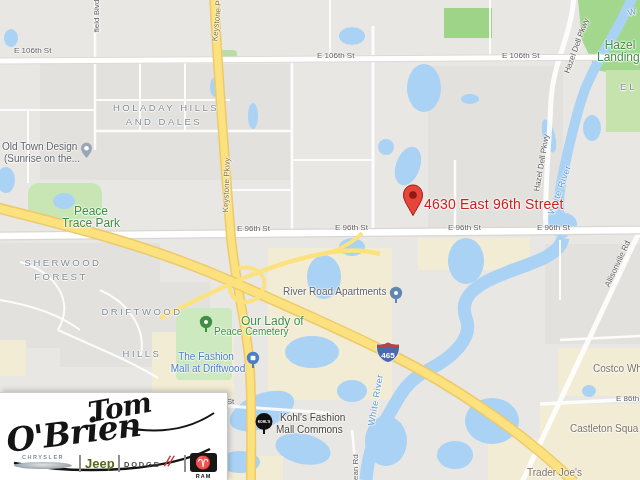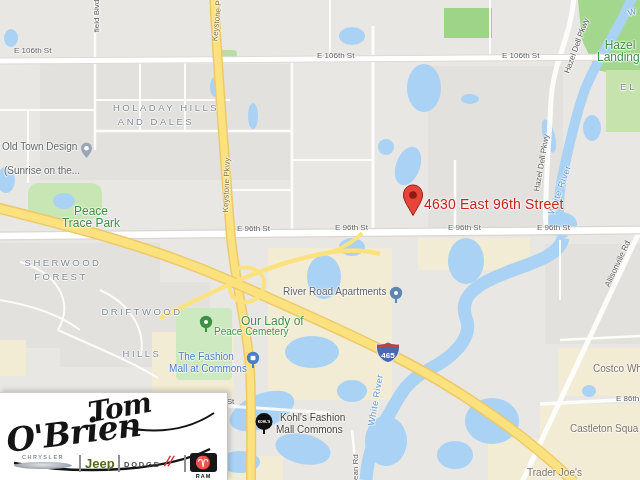--- a/index.html
+++ b/index.html
@@ -169,39 +169,39 @@
   <div class="lbl ctr road-amber" style="left:227px;top:185px;transform:translate(-50%,-50%) rotate(-88deg);">Keystone Pkwy</div>
   <div class="lbl ctr" style="left:577px;top:46px;transform:translate(-50%,-50%) rotate(-70deg);">Hazel Dell Pkwy</div>
   <div class="lbl ctr" style="left:542px;top:163px;transform:translate(-50%,-50%) rotate(-80deg);">Hazel Dell Pkwy</div>
   <div class="lbl ctr" style="left:618px;top:264px;transform:translate(-50%,-50%) rotate(-65deg);">Allisonville Rd</div>
 
   <div class="lbl ctr water-lbl" style="left:560px;top:190px;transform:translate(-50%,-50%) rotate(-70deg);">White River</div>
   <div class="lbl ctr water-lbl" style="left:376px;top:400px;transform:translate(-50%,-50%) rotate(-80deg);">White River</div>
   <div class="lbl water-lbl" style="left:628px;top:8px;transform:rotate(-15deg);">W</div>
 
   <div class="lbl ctr nbh" style="left:166px;top:108px;text-align:center;">Holaday Hills</div>
-  <div class="lbl ctr nbh" style="left:156px;top:122px;">and Dales</div>
+  <div class="lbl ctr nbh" style="left:164px;top:122px;">and Dales</div>
   <div class="lbl ctr nbh" style="left:63px;top:263px;">Sherwood</div>
   <div class="lbl ctr nbh" style="left:61px;top:277px;">Forest</div>
   <div class="lbl ctr nbh" style="left:142px;top:312px;">Driftwood</div>
   <div class="lbl ctr nbh" style="left:142px;top:326px;margin-top:28px;">Hills</div>
   <div class="lbl nbh" style="left:620px;top:82px;letter-spacing:3px;">EL</div>
 
   <div class="lbl ctr park-lbl" style="left:91px;top:211px;">Peace</div>
   <div class="lbl ctr park-lbl" style="left:91px;top:223px;">Trace Park</div>
   <div class="lbl ctr park-lbl" style="left:620px;top:45px;">Hazel</div>
   <div class="lbl park-lbl" style="left:597px;top:51px;">Landing Park</div>
   <div class="lbl park-lbl" style="left:214px;top:315px;font-size:12px;padding-left:27px;">Our Lady of</div>
   <div class="lbl park-lbl" style="left:214px;top:327px;font-size:10px;">Peace Cemetery</div>
 
   <div class="lbl poi" style="left:2px;top:142px;">Old Town Design</div>
-  <div class="lbl poi" style="left:4px;top:154px;margin-top:12px;">(Sunrise on the...</div>
+  <div class="lbl poi" style="left:4px;top:154px;">(Sunrise on the...</div>
   <div class="lbl poi" style="left:283px;top:287px;">River Road Apartments</div>
   <div class="lbl ctr poi poi-blue" style="left:206px;top:357px;">The Fashion</div>
-  <div class="lbl ctr poi poi-blue" style="left:208px;top:369px;">Mall at Commons</div>
+  <div class="lbl ctr poi poi-blue" style="left:208px;top:369px;">Mall at Driftwood</div>
   <div class="lbl poi poi-dark" style="left:280px;top:413px;">Kohl's Fashion</div>
   <div class="lbl poi poi-dark" style="left:276px;top:425px;">Mall Commons</div>
   <div class="lbl poi poi-brown" style="left:570px;top:424px;">Castleton Squa</div>
   <div class="lbl poi poi-brown" style="left:527px;top:468px;">Trader Joe's</div>
   <div class="lbl poi poi-brown" style="left:593px;top:364px;">Costco Wh</div>
 
   <div class="lbl addr" style="left:424px;top:197px;">4630 East 96th Street</div>
 
   <div class="pin" style="left:402px;top:184px;">
     <svg width="22" height="35" viewBox="0 0 22 35">

